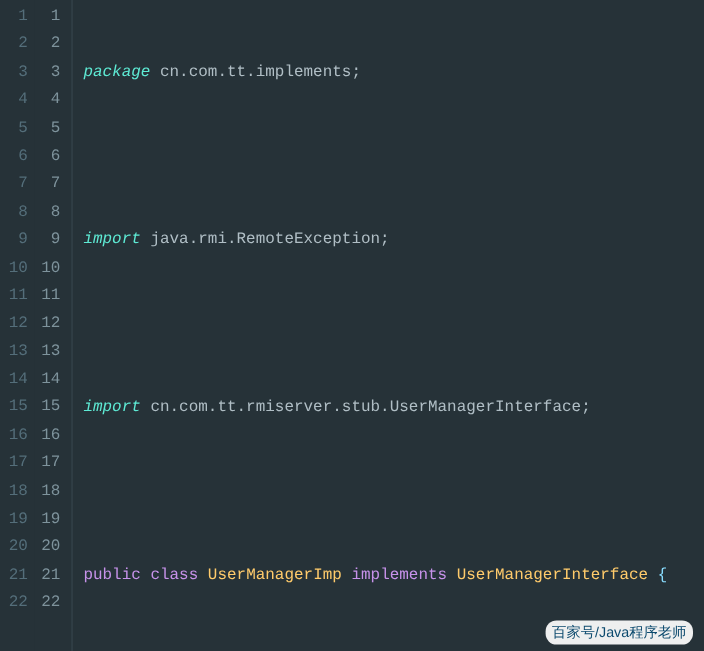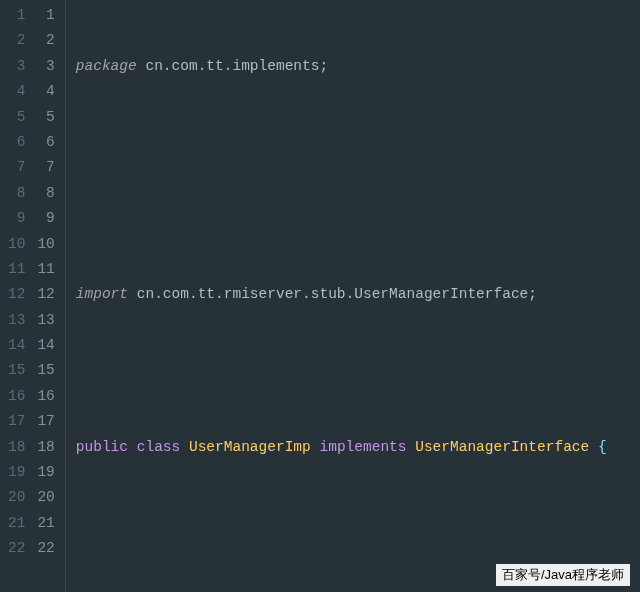--- a/index.html
+++ b/index.html
@@ -33,35 +33,35 @@
     user-select: none;
     border-right: 1px solid #37474f;
     min-width: 30px;
   }
   .code {
     padding: 3px 0 0 10px;
     white-space: pre;
     overflow: hidden;
   }
   .line { height: 25.4px; }
-  .kw { color: #a3a3a3; font-style: italic; }
+  .kw { color: #5eead4; font-style: italic; }
   .kw2 { color: #c792ea; }
   .pkg { color: #b0bec5; }
   .cls { color: #ffcb6b; }
   .punc { color: #89ddff; }
   .watermark {
     position: absolute;
     bottom: 6px;
     right: 10px;
     background: rgba(255,255,255,0.92);
-    color: #000000;
+    color: #0c4a6e;
     font-family: sans-serif;
     font-size: 13px;
     padding: 2px 6px;
-    border-radius: 0;
+    border-radius: 10px;
   }
 </style>
 </head>
 <body>
 
 <div class="editor">
   <div class="gutter-outer">
     <div class="line">1</div>
     <div class="line">2</div>
     <div class="line">3</div>
@@ -105,20 +105,21 @@
     <div class="line">17</div>
     <div class="line">18</div>
     <div class="line">19</div>
     <div class="line">20</div>
     <div class="line">21</div>
     <div class="line">22</div>
   </div>
   <div class="code">
     <div class="line"><span class="kw">package</span><span class="pkg"> cn.com.tt.implements;</span></div>
     <div class="line"></div>
+    <div class="line"><span class="kw">import</span><span class="pkg"> java.rmi.RemoteException;</span></div>
     <div class="line"></div>
     <div class="line"><span class="kw">import</span><span class="pkg"> cn.com.tt.rmiserver.stub.UserManagerInterface;</span></div>
     <div class="line"></div>
     <div class="line"><span class="kw2">public</span><span class="kw2"> class</span><span class="cls"> UserManagerImp</span><span class="kw2"> implements</span><span class="cls"> UserManagerInterface</span><span class="punc"> {</span></div>
     
     
     
     
     
     

